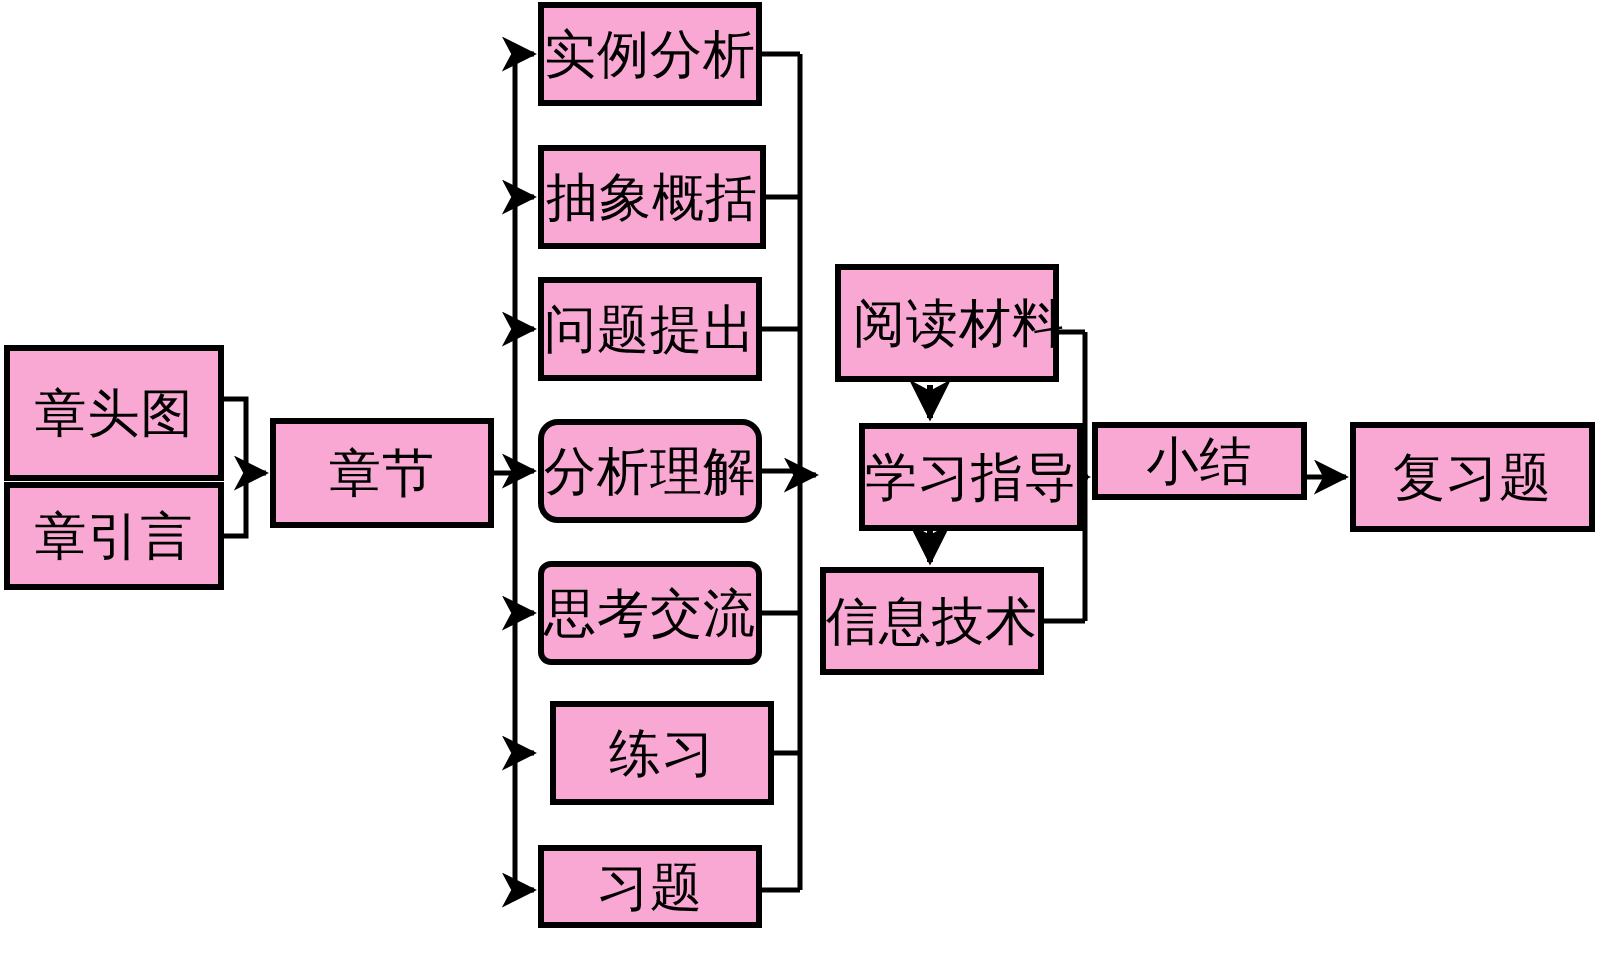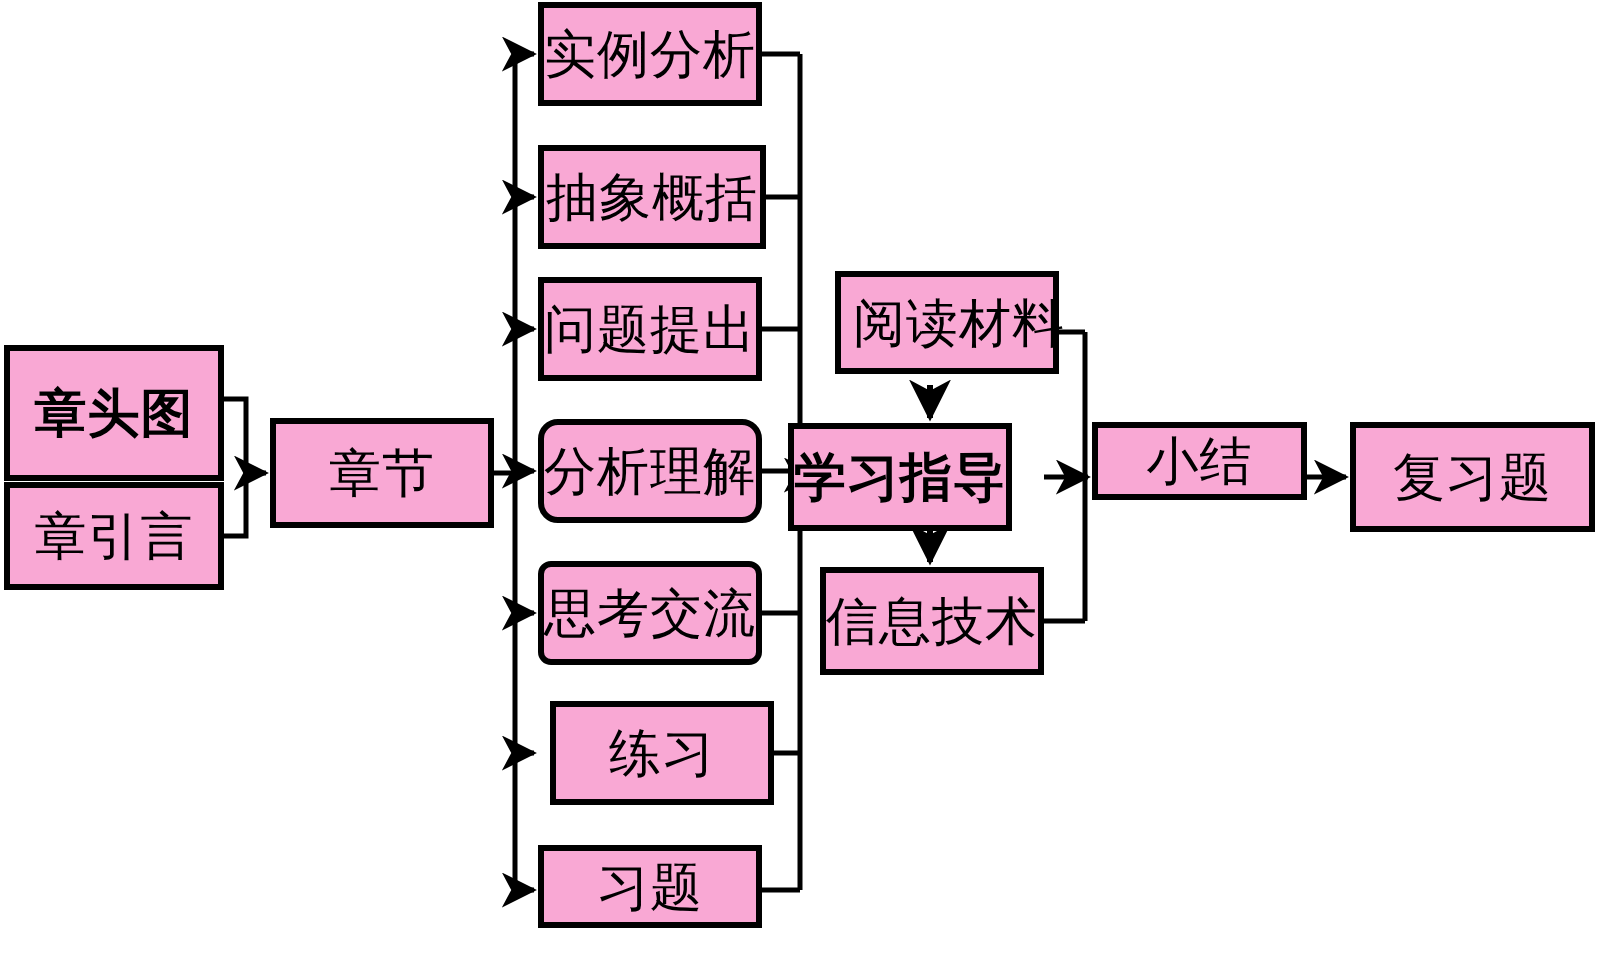--- a/index.html
+++ b/index.html
@@ -69,21 +69,21 @@
       <path d="M 1085 332 L 1085 621" stroke-width="5"></path>
       <path d="M 1059 332 L 1085 332" stroke-width="5"></path>
       <path d="M 1044 477 L 1085 477" stroke-width="5"></path>
       <path d="M 1044 621 L 1085 621" stroke-width="5"></path>
       <path d="M 1085 477 L 1088 477" stroke-width="5" marker-end="url(#arw)"></path>
 
       <path d="M 1307 477 L 1346 477" stroke-width="5" marker-end="url(#arw)"></path>
     </g>
   </svg>
 
-  <div class="node" style="left:4px;top:345px;width:220px;height:136px;font-weight:bold;">
+  <div class="node" style="left:4px;top:345px;width:220px;height:136px;">
     <span class="node-label">章头图</span>
   </div>
 
   <div class="node" style="left:4px;top:482px;width:220px;height:108px;">
     <span class="node-label">章引言</span>
   </div>
 
   <div class="node" style="left:270px;top:418px;width:224px;height:110px;">
     <span class="node-label">章节</span>
   </div>
@@ -109,25 +109,25 @@
   </div>
 
   <div class="node" style="left:538px;top:701px;width:224px;height:104px;margin-left:12px;">
     <span class="node-label">练习</span>
   </div>
 
   <div class="node" style="left:538px;top:845px;width:224px;height:83px;">
     <span class="node-label">习题</span>
   </div>
 
-  <div class="node" style="left:835px;top:271px;width:224px;height:103px;padding-left:24px;">
+  <div class="node" style="left:835px;top:264px;width:224px;height:118px;padding-left:24px;">
     <span class="node-label">阅读材料</span>
   </div>
 
-  <div class="node" style="left:788px;top:423px;width:224px;height:108px;font-weight:bold;">
+  <div class="node" style="left:859px;top:423px;width:224px;height:108px;">
     <span class="node-label">学习指导</span>
   </div>
 
   <div class="node" style="left:820px;top:567px;width:224px;height:108px;">
     <span class="node-label">信息技术</span>
   </div>
 
   <div class="node" style="left:1092px;top:422px;width:215px;height:78px;">
     <span class="node-label">小结</span>
   </div>

